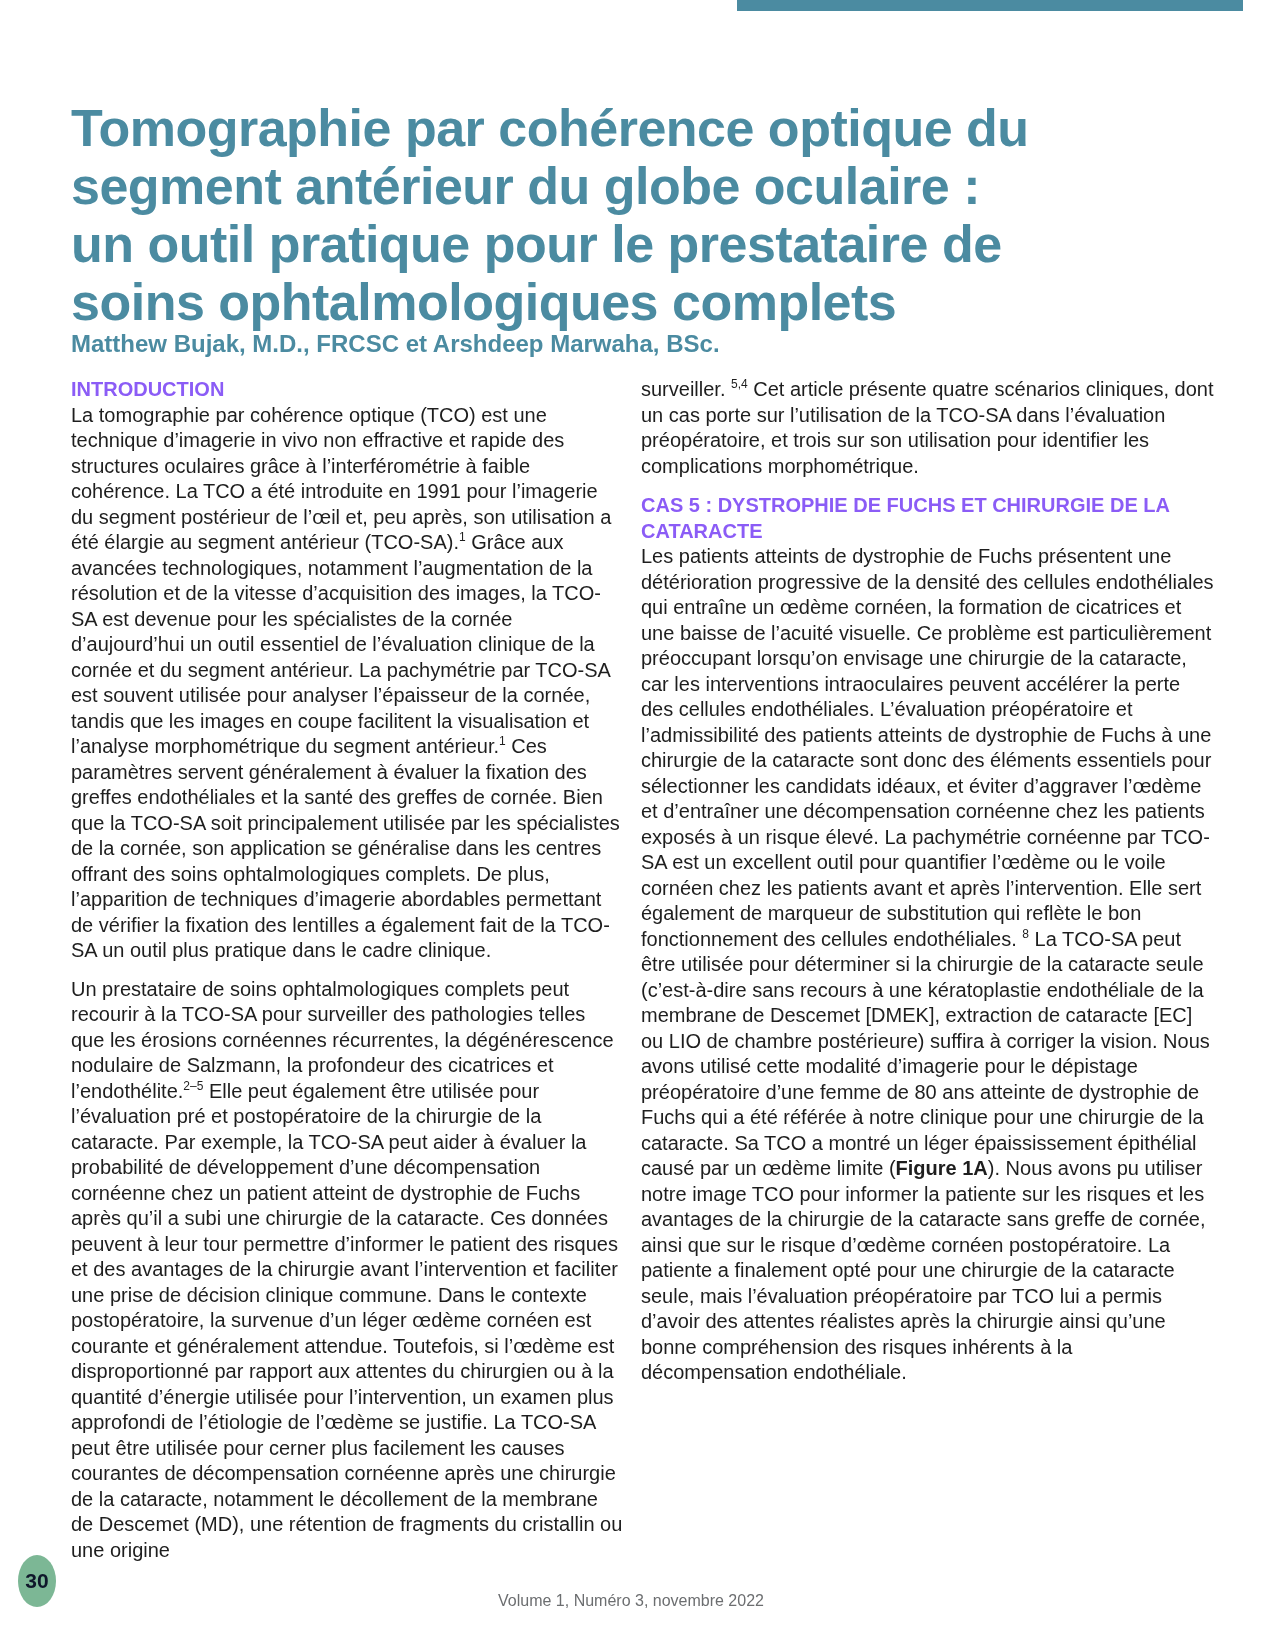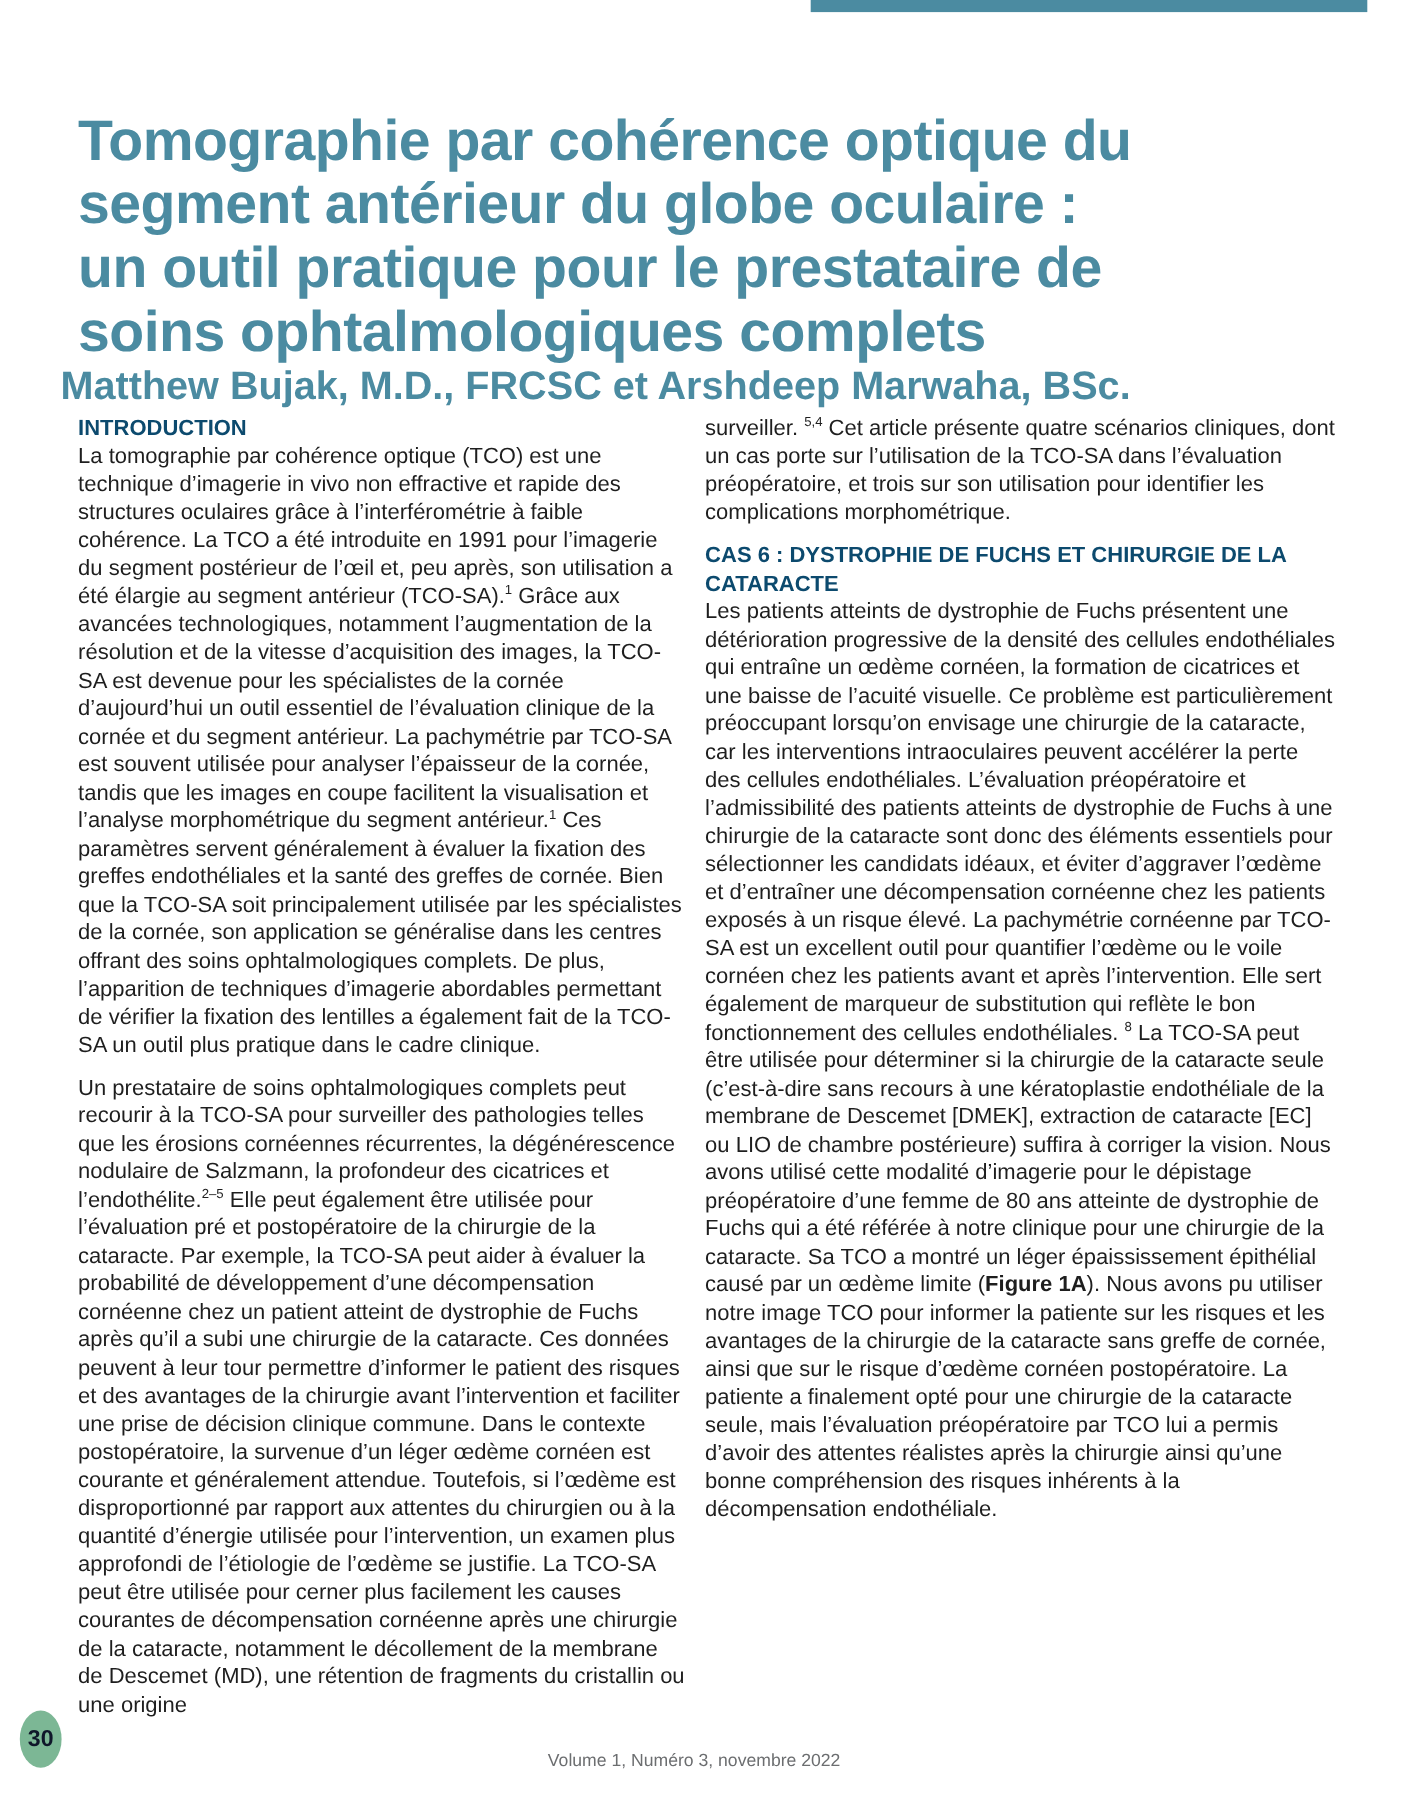--- a/index.html
+++ b/index.html
@@ -22,34 +22,34 @@
     background:var(--teal);
   }
   .title{
     position:absolute;left:71px;top:64px;width:1165px;
     font-size:52px;line-height:58px;font-weight:bold;
     letter-spacing:-0.5px;
     color:var(--teal);
     white-space:pre-line;
   }
   .authors{
-    position:absolute;left:55px;top:330px;width:1100px;
-    font-size:36px;font-weight:bold;color:var(--teal);
+    position:absolute;left:71px;top:330px;width:1100px;
+    font-size:24px;font-weight:bold;color:var(--teal);
   }
   .columns{
     position:absolute;left:71px;top:377px;width:1146px;
     display:flex;gap:17px;
   }
   .col{font-size:20px;line-height:25.5px;color:var(--ink);}
   .col-left{width:553px;}
   .col-right{width:576px;}
   .col p.body-para{margin:0 0 13px 0;}
   .col h3.sec-heading{
     margin:14px 0 0 0;
-    font-size:20px;line-height:25.5px;font-weight:bold;color:#0c4a6e;
+    font-size:20px;line-height:25.5px;font-weight:bold;color:#8b5cf6;
   }
   .col h3.sec-heading:first-child{margin-top:0;}
   .col sup{font-size:12px;line-height:0;vertical-align:super;}
   .col b{font-weight:bold;}
   .page-num-circle{
     position:absolute;left:18px;top:1555px;width:38px;height:52px;
     border-radius:50%;
     background:var(--green);
     display:flex;align-items:center;justify-content:center;
     font-size:21px;font-weight:bold;color:#0f172a;
@@ -75,21 +75,21 @@
   <div class="authors">Matthew Bujak, M.D., FRCSC et Arshdeep Marwaha, BSc.</div>
 
   <div class="columns">
     <div class="col col-left">
         <h3 class="sec-heading"><span>INTRODUCTION</span></h3>
         <p class="body-para"><span>La tomographie par cohérence optique (TCO) est une technique d’imagerie in vivo non effractive et rapide des structures oculaires grâce à l’interférométrie à faible cohérence. La TCO a été introduite en 1991 pour l’imagerie du segment postérieur de l’œil et, peu après, son utilisation a été élargie au segment antérieur (TCO-SA).</span><sup>1</sup><span> Grâce aux avancées technologiques, notamment l’augmentation de la résolution et de la vitesse d’acquisition des images, la TCO-SA est devenue pour les spécialistes de la cornée d’aujourd’hui un outil essentiel de l’évaluation clinique de la cornée et du segment antérieur. La pachymétrie par TCO-SA est souvent utilisée pour analyser l’épaisseur de la cornée, tandis que les images en coupe facilitent la visualisation et l’analyse morphométrique du segment antérieur.</span><sup>1</sup><span> Ces paramètres servent généralement à évaluer la fixation des greffes endothéliales et la santé des greffes de cornée. Bien que la TCO-SA soit principalement utilisée par les spécialistes de la cornée, son application se généralise dans les centres offrant des soins ophtalmologiques complets. De plus, l’apparition de techniques d’imagerie abordables permettant de vérifier la fixation des lentilles a également fait de la TCO-SA un outil plus pratique dans le cadre clinique.</span></p>
         <p class="body-para"><span>Un prestataire de soins ophtalmologiques complets peut recourir à la TCO-SA pour surveiller des pathologies telles que les érosions cornéennes récurrentes, la dégénérescence nodulaire de Salzmann, la profondeur des cicatrices et l’endothélite.</span><sup>2–5</sup><span> Elle peut également être utilisée pour l’évaluation pré et postopératoire de la chirurgie de la cataracte. Par exemple, la TCO-SA peut aider à évaluer la probabilité de développement d’une décompensation cornéenne chez un patient atteint de dystrophie de Fuchs après qu’il a subi une chirurgie de la cataracte. Ces données peuvent à leur tour permettre d’informer le patient des risques et des avantages de la chirurgie avant l’intervention et faciliter une prise de décision clinique commune. Dans le contexte postopératoire, la survenue d’un léger œdème cornéen est courante et généralement attendue. Toutefois, si l’œdème est disproportionné par rapport aux attentes du chirurgien ou à la quantité d’énergie utilisée pour l’intervention, un examen plus approfondi de l’étiologie de l’œdème se justifie. La TCO-SA peut être utilisée pour cerner plus facilement les causes courantes de décompensation cornéenne après une chirurgie de la cataracte, notamment le décollement de la membrane de Descemet (MD), une rétention de fragments du cristallin ou une origine</span></p>
       </div>
     <div class="col col-right">
         <p class="body-para"><span>surveiller. </span><sup>5,4</sup><span> Cet article présente quatre scénarios cliniques, dont un cas porte sur l’utilisation de la TCO-SA dans l’évaluation préopératoire, et trois sur son utilisation pour identifier les complications morphométrique.</span></p>
-        <h3 class="sec-heading"><span>CAS 6 : DYSTROPHIE DE FUCHS ET CHIRURGIE DE LA CATARACTE</span></h3>
+        <h3 class="sec-heading"><span>CAS 5 : DYSTROPHIE DE FUCHS ET CHIRURGIE DE LA CATARACTE</span></h3>
         <p class="body-para"><span>Les patients atteints de dystrophie de Fuchs présentent une détérioration progressive de la densité des cellules endothéliales qui entraîne un œdème cornéen, la formation de cicatrices et une baisse de l’acuité visuelle. Ce problème est particulièrement préoccupant lorsqu’on envisage une chirurgie de la cataracte, car les interventions intraoculaires peuvent accélérer la perte des cellules endothéliales. L’évaluation préopératoire et l’admissibilité des patients atteints de dystrophie de Fuchs à une chirurgie de la cataracte sont donc des éléments essentiels pour sélectionner les candidats idéaux, et éviter d’aggraver l’œdème et d’entraîner une décompensation cornéenne chez les patients exposés à un risque élevé. La pachymétrie cornéenne par TCO-SA est un excellent outil pour quantifier l’œdème ou le voile cornéen chez les patients avant et après l’intervention. Elle sert également de marqueur de substitution qui reflète le bon fonctionnement des cellules endothéliales. </span><sup>8</sup><span> La TCO-SA peut être utilisée pour déterminer si la chirurgie de la cataracte seule (c’est-à-dire sans recours à une kératoplastie endothéliale de la membrane de Descemet [DMEK], extraction de cataracte [EC] ou LIO de chambre postérieure) suffira à corriger la vision. Nous avons utilisé cette modalité d’imagerie pour le dépistage préopératoire d’une femme de 80 ans atteinte de dystrophie de Fuchs qui a été référée à notre clinique pour une chirurgie de la cataracte. Sa TCO a montré un léger épaississement épithélial causé par un œdème limite (</span><b>Figure 1A</b><span>). Nous avons pu utiliser notre image TCO pour informer la patiente sur les risques et les avantages de la chirurgie de la cataracte sans greffe de cornée, ainsi que sur le risque d’œdème cornéen postopératoire. La patiente a finalement opté pour une chirurgie de la cataracte seule, mais l’évaluation préopératoire par TCO lui a permis d’avoir des attentes réalistes après la chirurgie ainsi qu’une bonne compréhension des risques inhérents à la décompensation endothéliale.</span></p>
       </div>
   </div>
 
   <div class="page-num-circle">
     <span>30</span>
   </div>
 
   <div class="footer-text">Volume 1, Numéro 3, novembre 2022</div>
 

